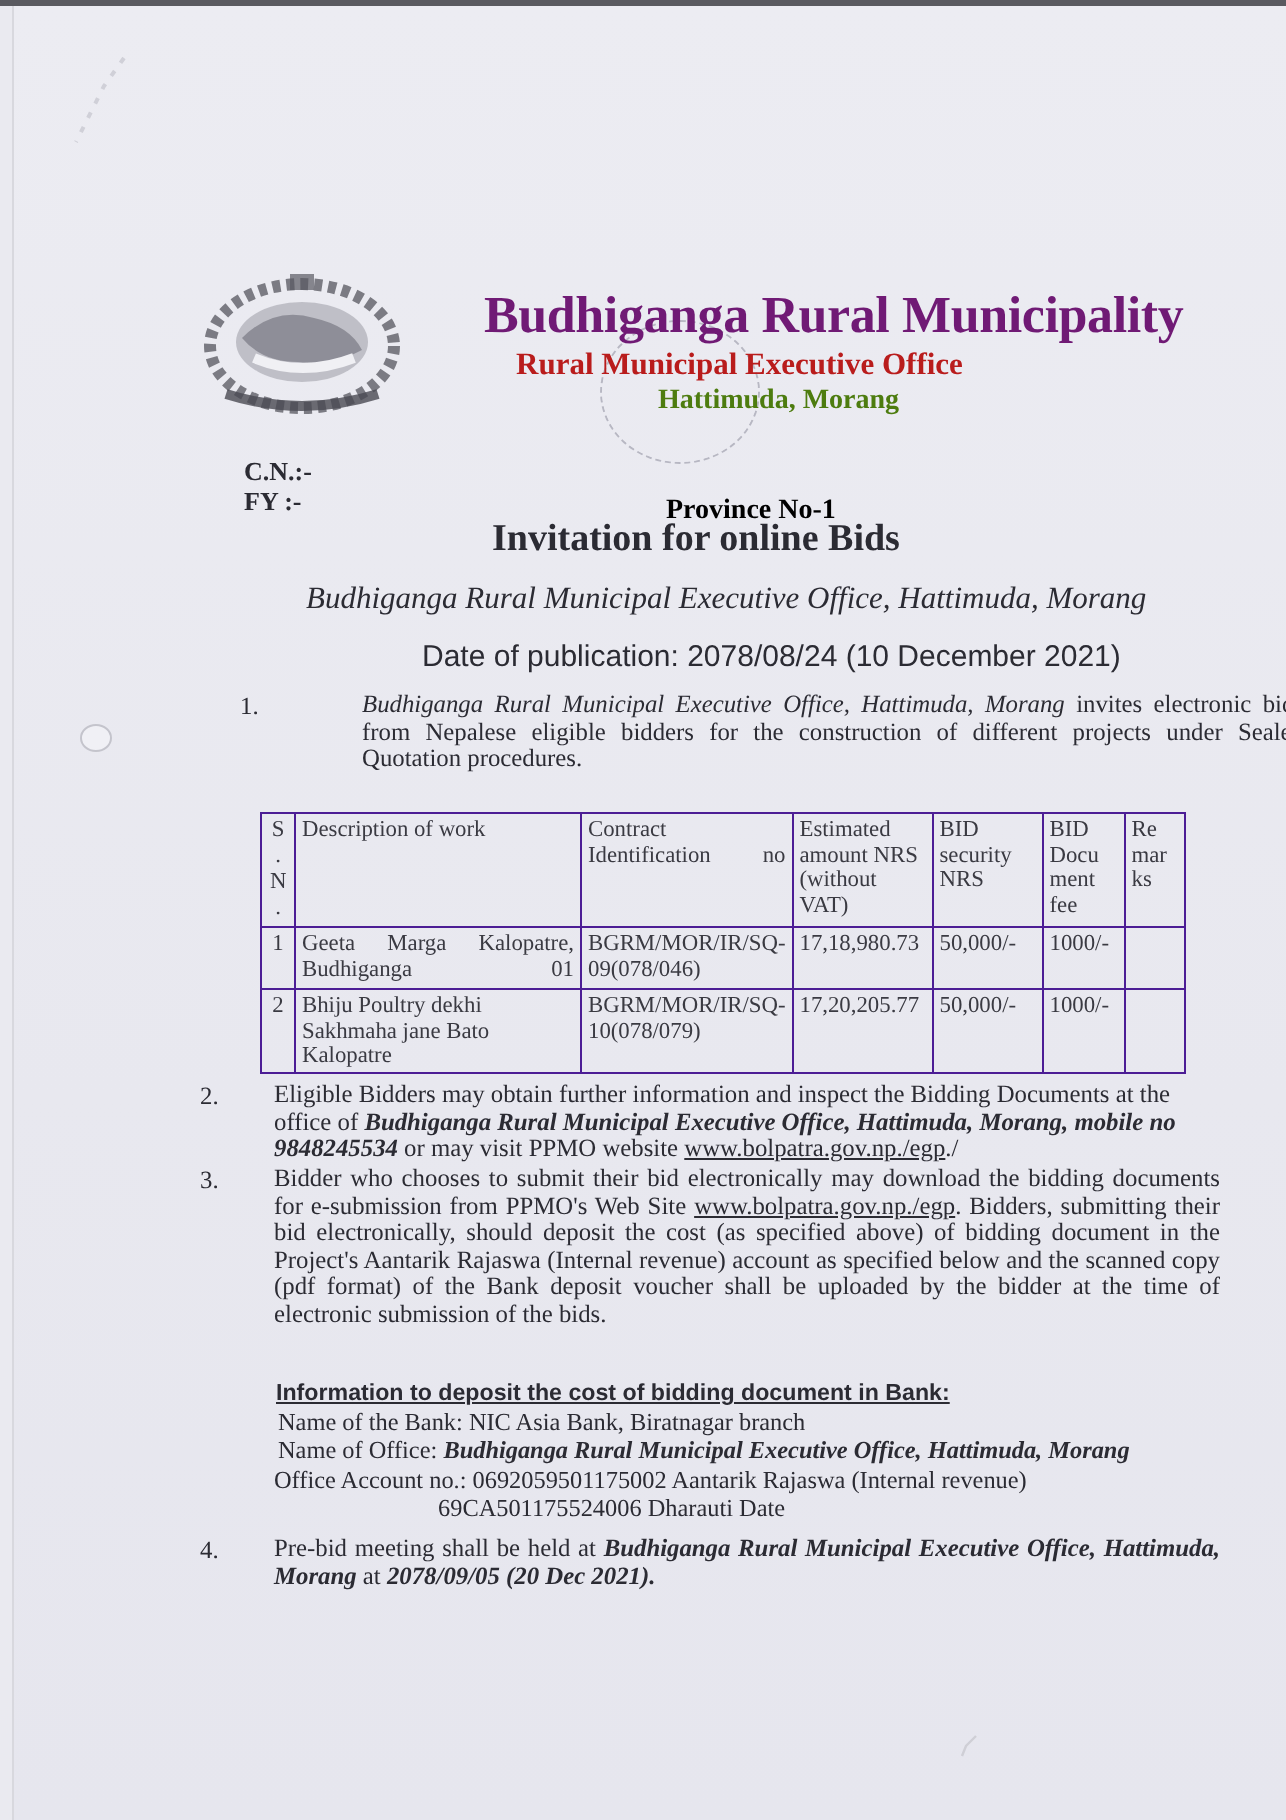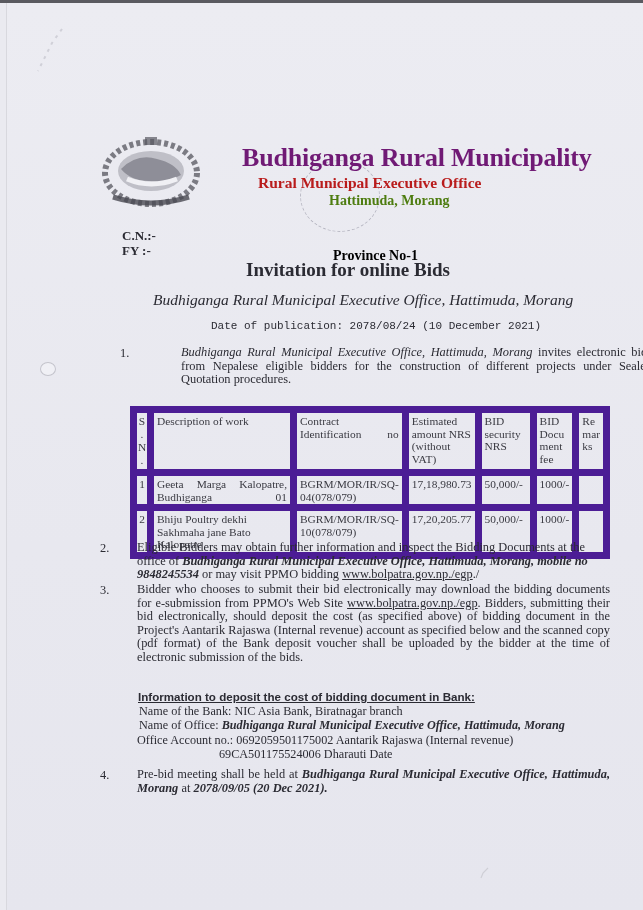--- a/index.html
+++ b/index.html
@@ -20,26 +20,26 @@
     .logo { left: 97px; top: 133px; width: 108px; height: 75px; }
     .hdr-title { left: 242px; top: 143px; font-size: 26px; font-weight: bold; color: #701a75; white-space: nowrap; letter-spacing: -0.2px; }
     .hdr-sub { left: 258px; top: 174px; font-size: 15.5px; font-weight: bold; color: #b91c1c; white-space: nowrap; }
     .hdr-line3 { left: 329px; top: 193px; font-size: 14px; font-weight: bold; color: #4d7c0f; white-space: nowrap; }
     .hdr-line4 { left: 333px; top: 228px; font-size: 14px; font-weight: bold; color: #000000; white-space: nowrap; margin-top: 20px; }
     .stamp { left: 300px; top: 160px; width: 80px; height: 72px; border-radius: 50%; border: 1px dashed rgba(90,90,110,0.35); }
     .cn { left: 122px; top: 228px; font-size: 13px; font-weight: bold; }
     .fy { left: 122px; top: 243px; font-size: 13px; font-weight: bold; }
     .doc-title { left: 246px; top: 259px; font-size: 19px; font-weight: bold; white-space: nowrap; }
     .office-line { left: 153px; top: 291px; font-size: 15.5px; font-style: italic; white-space: nowrap; }
-    .pubdate { left: 211px; top: 320px; font-family: Liberation Mono, monospace; font-size: 11px; white-space: nowrap; }
+    .pubdate { left: 211px; top: 320px; font-family: Liberation Sans, sans-serif; font-size: 15px; white-space: nowrap; }
     .para { font-size: 12.4px; line-height: 13.6px; text-align: justify; }
     .p1-num { left: 120px; top: 346px; font-size: 12.4px; }
     .p1 { left: 137px; top: 346px; width: 471px; margin-left: 44px; }
     table.bids { position: absolute; left: 130px; top: 406px; border-collapse: collapse; font-size: 11.4px; line-height: 12.6px; color: #3a3a42; }
-    table.bids td { border: 7px solid #4c1d95; vertical-align: top; padding: 2px 3px 1px 3px; }
+    table.bids td { border: 1px solid #4c1d95; vertical-align: top; padding: 2px 3px 1px 3px; }
     .c-sn { width: 17px; text-align: center; padding: 2px 1px !important; }
     .c-desc { width: 143px; margin-top: 41px; }
     .c-cid { width: 95px; }
     .c-est { width: 70px; }
     .c-sec { width: 55px; }
     .c-fee { width: 41px; }
     .c-rem { width: 30px; }
     .just { text-align: justify; text-align-last: justify; }
     tr.hrow td { height: 55px; }
     tr.r1 td { height: 31px; }
@@ -113,41 +113,41 @@
     <td class="c-est">Estimated amount NRS (without VAT)</td>
     <td class="c-sec">BID security NRS</td>
     <td class="c-fee">BID Docu ment fee</td>
     <td class="c-rem">Re mar ks</td>
   </tr>
   <tr class="r1">
     <td class="c-sn">1</td>
     <td class="c-desc">
           <span class="just" style="display:block;">Geeta Marga Kalopatre, Budhiganga 01</span>
         </td>
-    <td class="c-cid">BGRM/MOR/IR/SQ-04(078/079)</td>
+    <td class="c-cid">BGRM/MOR/IR/SQ-09(078/046)</td>
     <td class="c-est">17,18,980.73</td>
     <td class="c-sec">50,000/-</td>
     <td class="c-fee">1000/-</td>
     <td class="c-rem"></td>
   </tr>
   <tr class="r2">
     <td class="c-sn">2</td>
     <td class="c-desc">Bhiju Poultry dekhi Sakhmaha jane Bato Kalopatre</td>
     <td class="c-cid">BGRM/MOR/IR/SQ-10(078/079)</td>
     <td class="c-est">17,20,205.77</td>
     <td class="c-sec">50,000/-</td>
     <td class="c-fee">1000/-</td>
     <td class="c-rem"></td>
   </tr>
 </tbody>
   </table>
 
 <div class="abs num" style="top:541px;">2.</div>
 <div class="abs para p2" style="text-align:left;">
-  <span>Eligible Bidders may obtain further information and inspect the Bidding Documents at the office of </span><span class="bi">Budhiganga Rural Municipal Executive Office, Hattimuda, Morang, mobile no 9848245534</span><span> or may visit PPMO bidding </span><span class="u">www.bolpatra.gov.np./egp</span><span>./</span>
+  <span>Eligible Bidders may obtain further information and inspect the Bidding Documents at the office of </span><span class="bi">Budhiganga Rural Municipal Executive Office, Hattimuda, Morang, mobile no 9848245534</span><span> or may visit PPMO website </span><span class="u">www.bolpatra.gov.np./egp</span><span>./</span>
 </div>
 
 <div class="abs num" style="top:583px;">3.</div>
 <div class="abs para p3">
   <span>Bidder who chooses to submit their bid electronically may download the bidding documents for e-submission from PPMO's Web Site </span><span class="u">www.bolpatra.gov.np./egp</span><span>. Bidders, submitting their bid electronically, should deposit the cost (as specified above) of bidding document in the Project's Aantarik Rajaswa (Internal revenue) account as specified below and the scanned copy (pdf format) of the Bank deposit voucher shall be uploaded by the bidder at the time of electronic submission of the bids.</span>
 </div>
 
 <div class="abs bank-h">Information to deposit the cost of bidding document in Bank:</div>
 <div class="abs bank-l b1">Name of the Bank: NIC Asia Bank, Biratnagar branch</div>
 <div class="abs bank-l b2">

